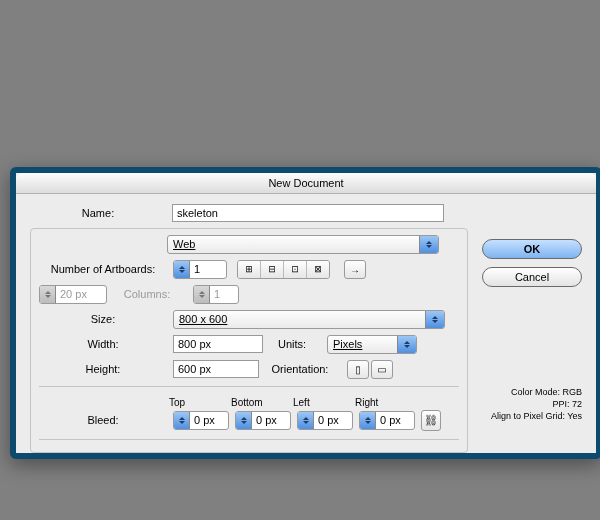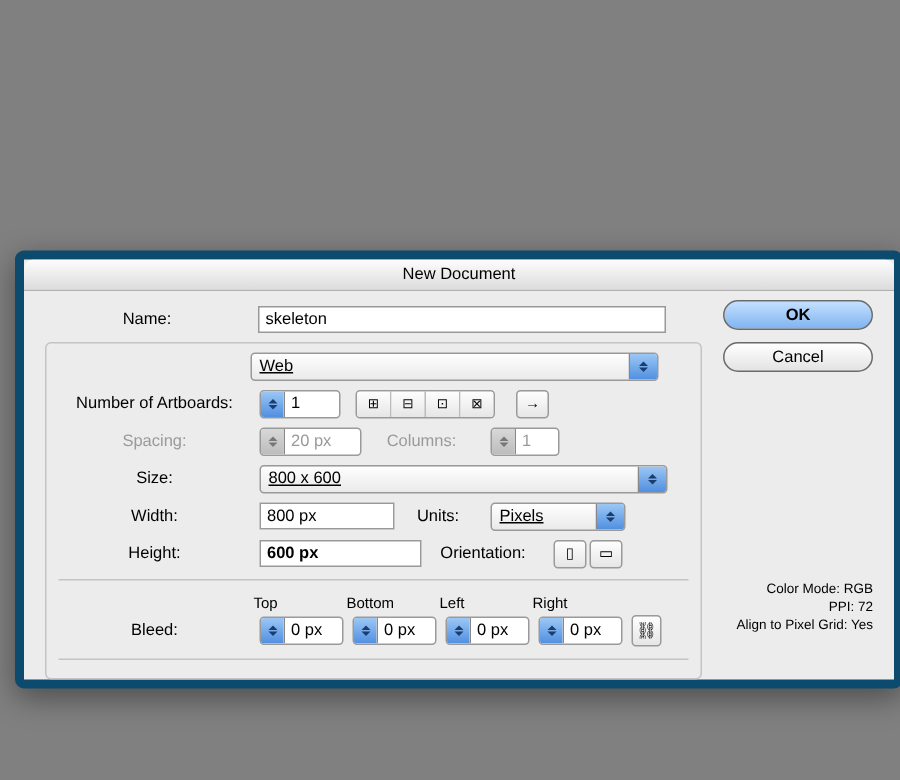--- a/index.html
+++ b/index.html
@@ -129,21 +129,21 @@
     width: 100px;
     height: 20px;
     border: 1px solid #6a6a6a;
     border-radius: 10px;
     text-align: center;
     line-height: 18px;
     font-size: 11px;
     margin-bottom: 8px;
     box-sizing:border-box;
   }
-  .macbtn.primary { background: linear-gradient(#c5e0ff,#7fb4f0); font-weight: bold; }
+  .macbtn.primary { background: linear-gradient(#c5e0ff,#7fb4f0); font-weight: bold; margin-top: 39px; }
   .macbtn.secondary { background: linear-gradient(#ffffff,#e3e3e3); }
   .info {
     position:absolute; right:14px; top:192px; width:104px; font-size:9px; text-align:right; line-height:12px;
   }
   .iconbtn {
     width: 22px; height: 19px; border:1px solid #9a9a9a; border-radius:3px; background:linear-gradient(#fefefe,#e6e6e6);
     display:inline-flex;align-items:center;justify-content:center;font-size:10px;box-sizing:border-box;margin-right:2px;
   }
   .arrgrid{display:inline-flex;height:19px;border:1px solid #9a9a9a;border-radius:3px;overflow:hidden;box-sizing:border-box;}
   .arrgrid span{width:22px;display:flex;align-items:center;justify-content:center;border-right:1px solid #bbb;font-size:9px;background:linear-gradient(#fefefe,#e6e6e6);}
@@ -188,21 +188,20 @@
             <span>⊞</span>
             <span>⊟</span>
             <span>⊡</span>
             <span>⊠</span>
           </div>
           <div style="width:14px"></div>
           <div class="iconbtn">→</div>
         </div>
 
         <div class="row">
-          <div class="lbl dim" style="width:128px">Spacing:</div>
           <div class="stepper dis" style="width:68px">
             <div class="step-btn"></div>
             <div class="sval">20 px</div>
           </div>
           <div class="lbl dim" style="width:80px">Columns:</div>
           <div class="stepper dis" style="width:46px">
             <div class="step-btn"></div>
             <div class="sval">1</div>
           </div>
         </div>
@@ -220,21 +219,21 @@
           <input class="field" style="width: 90px;" value="800 px">
           <div class="lbl" style="width:58px">Units:</div>
           <div class="select" style="width:90px">
             <div class="sval">Pixels</div>
             <div class="sarr"></div>
           </div>
         </div>
 
         <div class="row">
           <div class="lbl" style="width:128px">Height:</div>
-          <input class="field" style="width: 108px; font-weight: bold;" value="600 px">
+          <input class="field" style="width: 86px;" value="600 px">
           <div class="lbl" style="width:82px">Orientation:</div>
           <div class="iconbtn">▯</div>
           <div class="iconbtn">▭</div>
         </div>
 
         <div class="fieldset bleed">
           <div class="row" style="height:14px;margin-bottom:0;">
             <div style="width:130px"></div>
             <div style="width:62px;font-size:10px">Top</div>
             <div style="width:62px;font-size:10px">Bottom</div>

